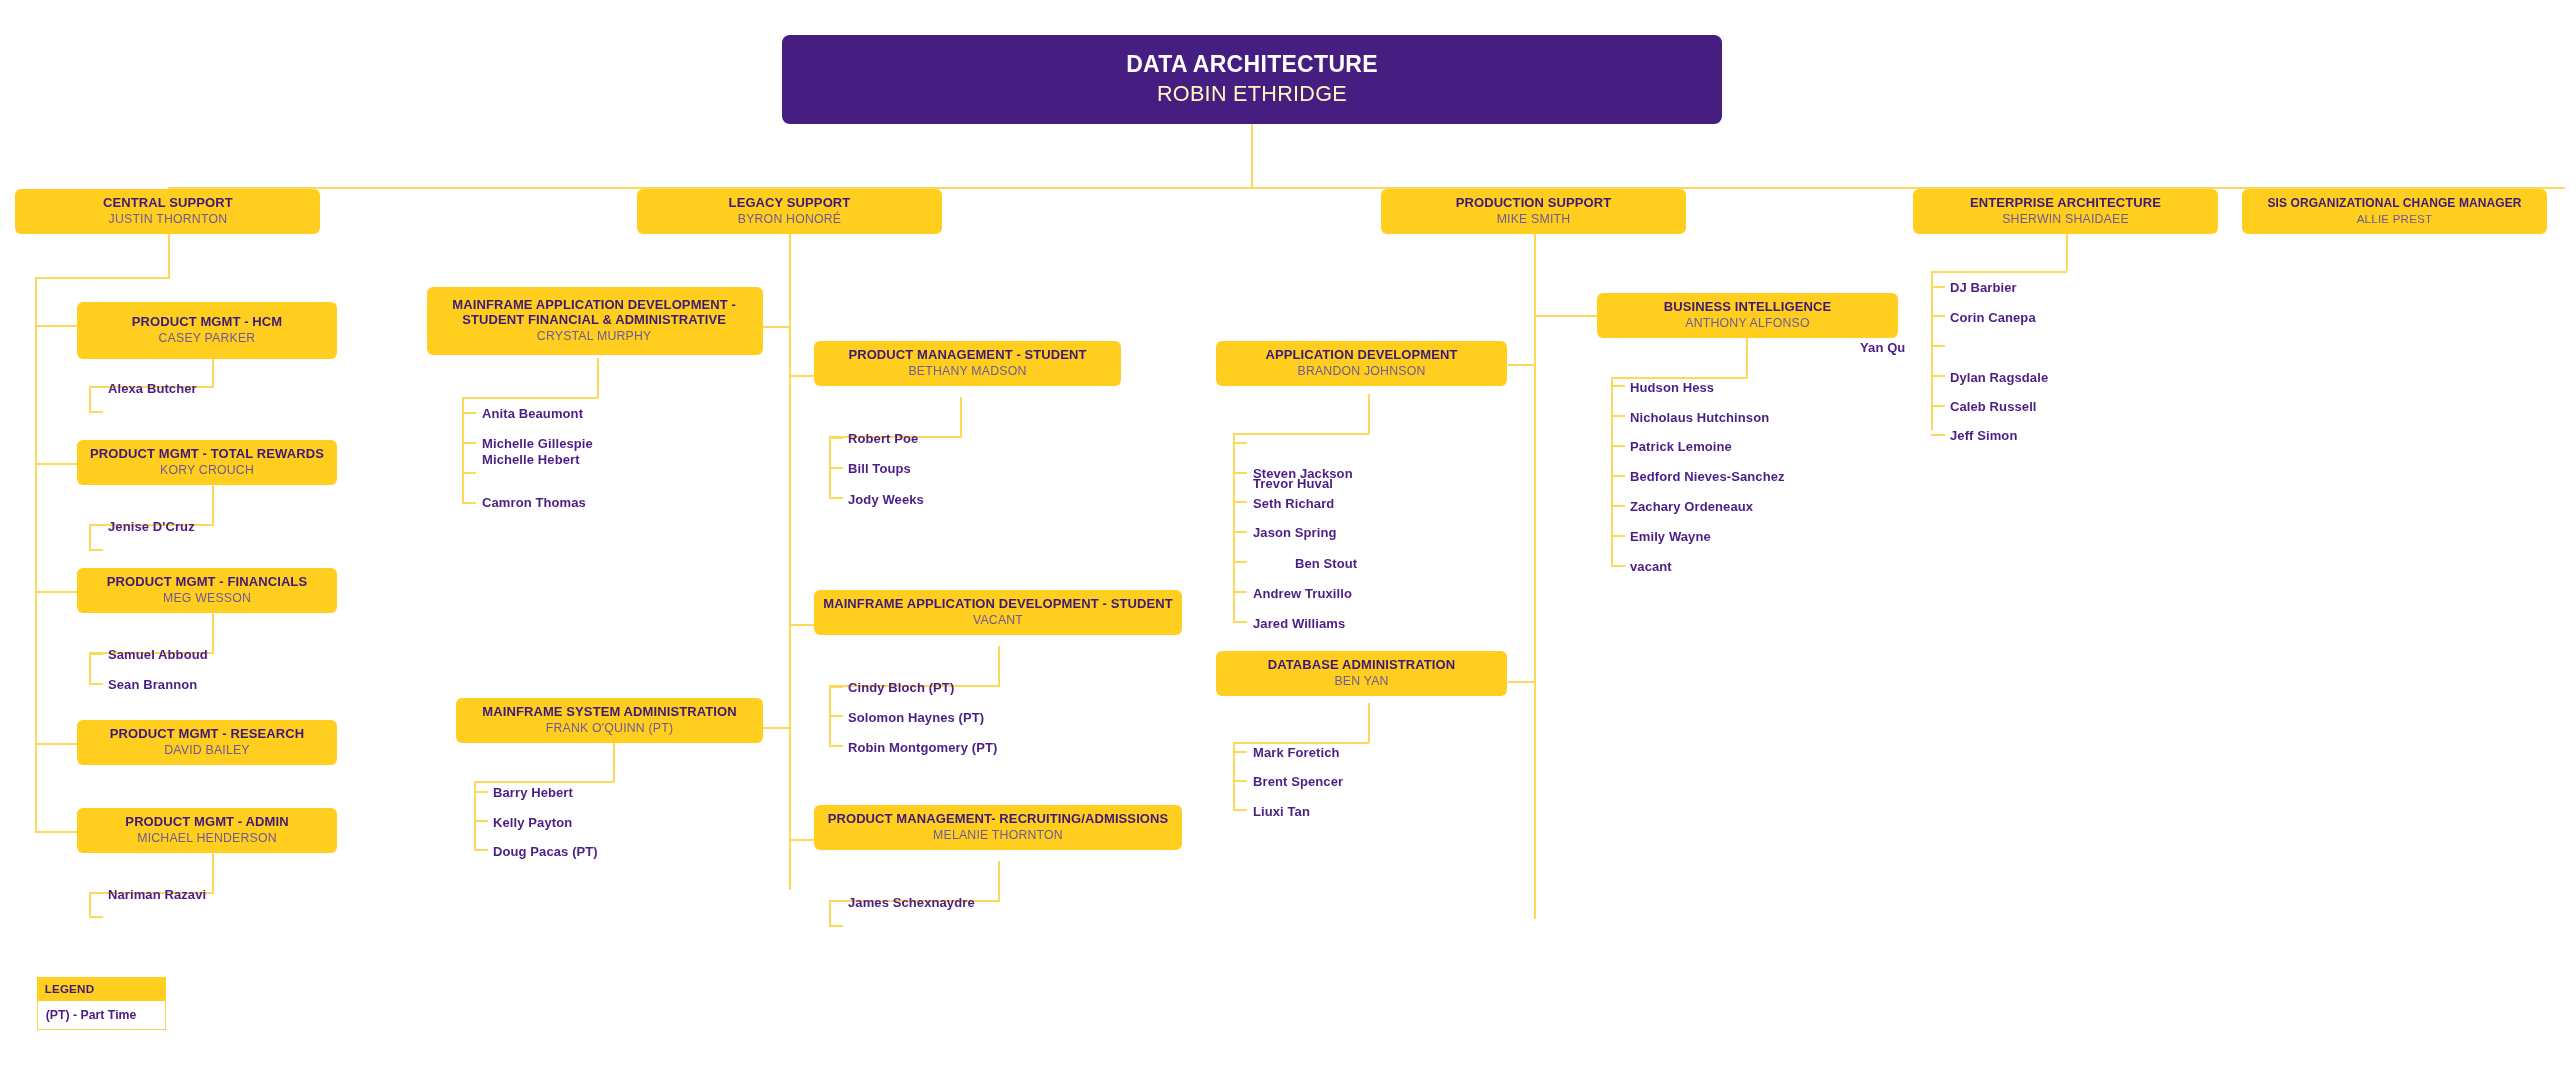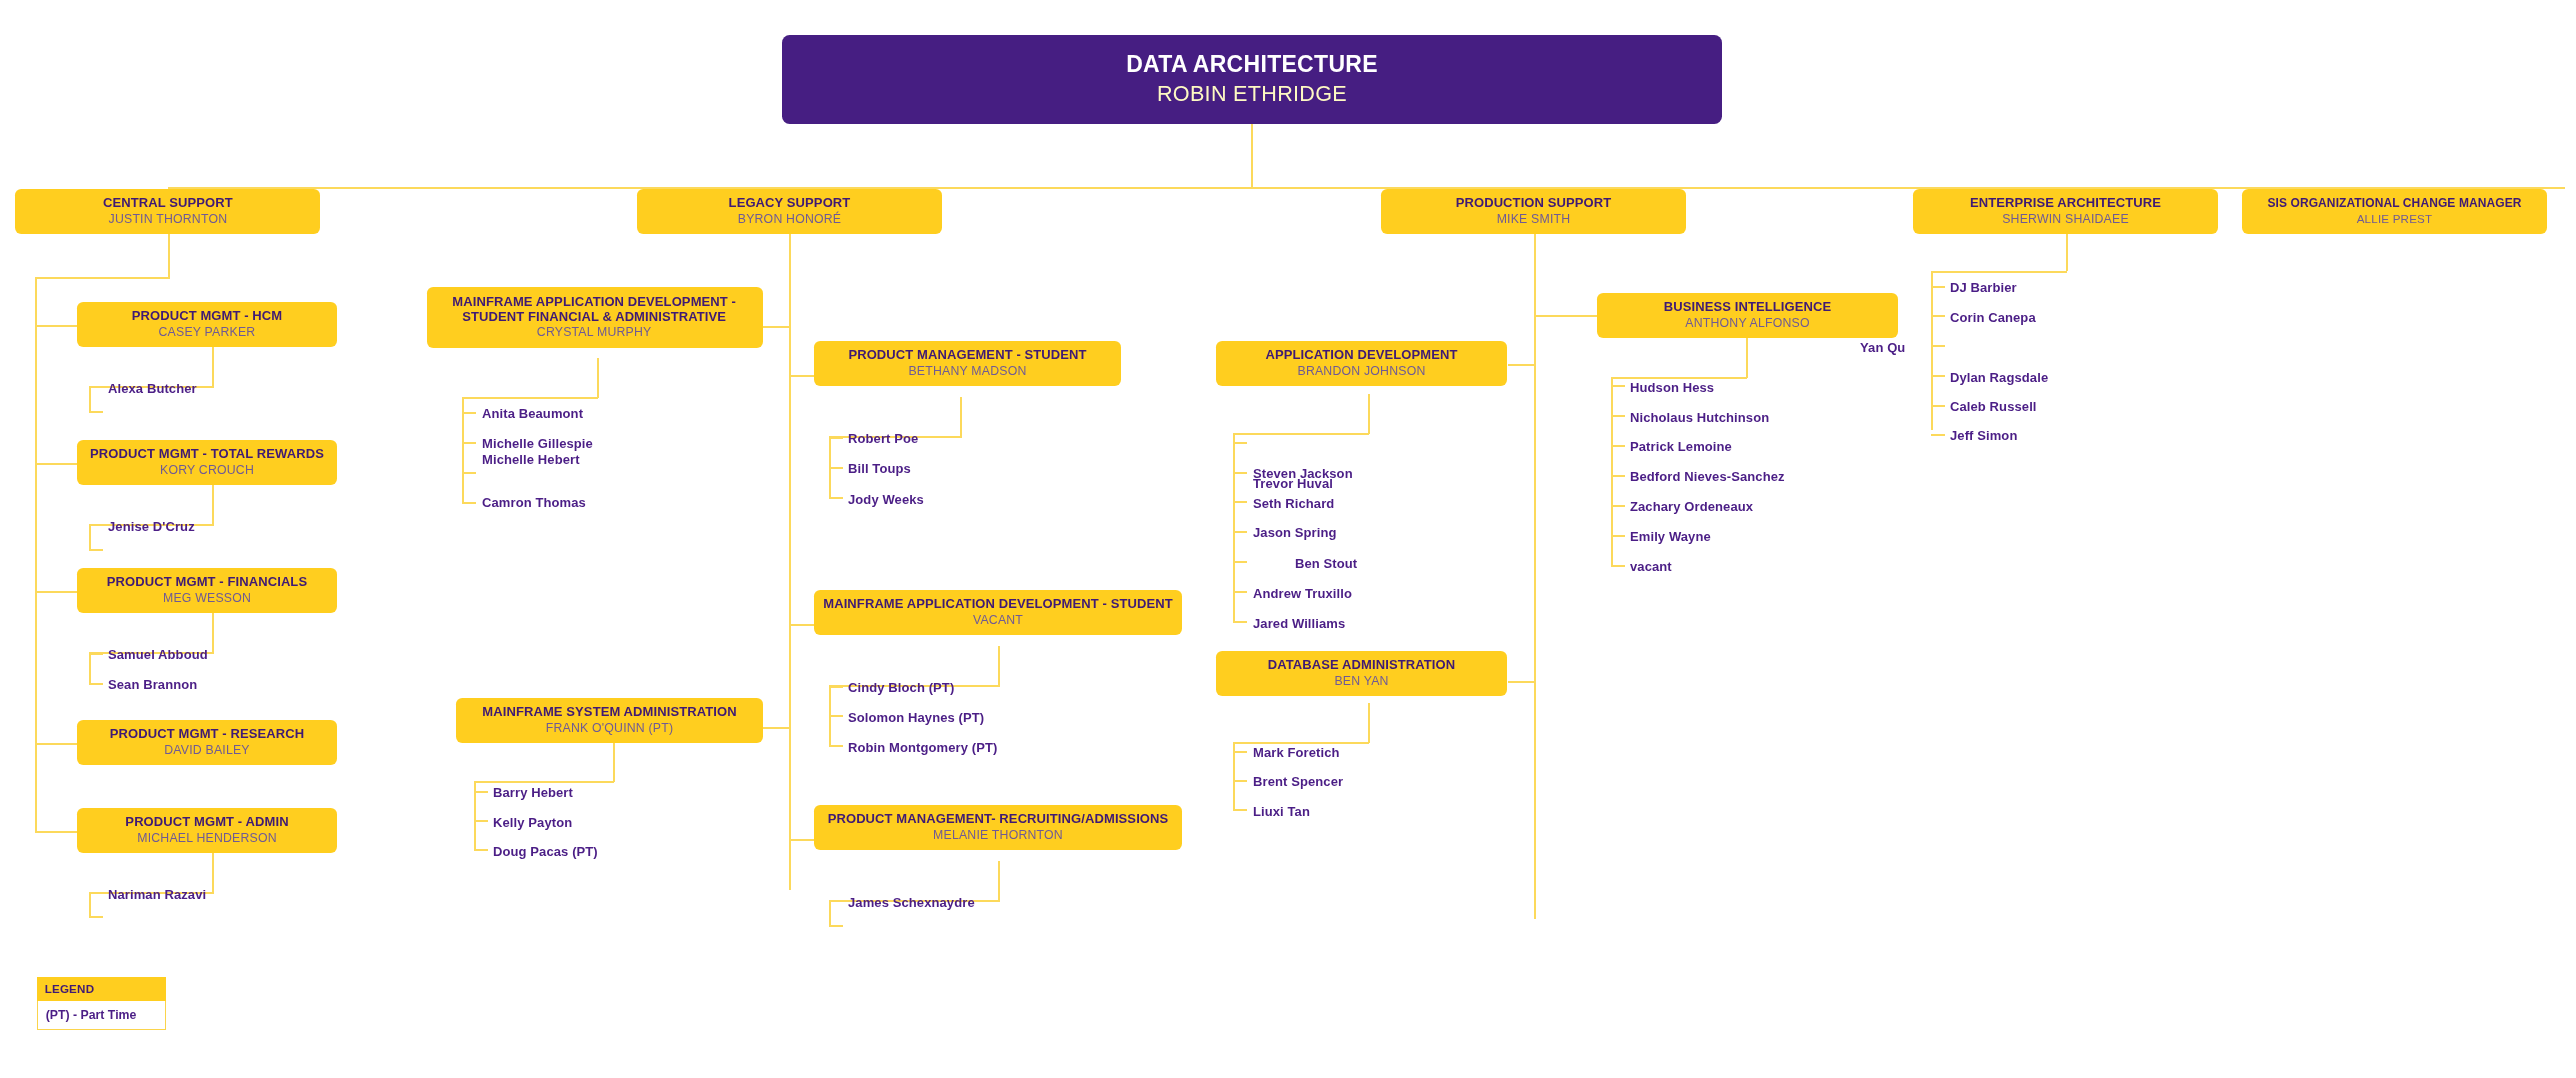--- a/index.html
+++ b/index.html
@@ -208,21 +208,21 @@
   <div class="box lv1" style="left:1913px;top:189px;width:305px;height:45px;">
     <div class="t">ENTERPRISE ARCHITECTURE</div>
     <div class="s">SHERWIN SHAIDAEE</div>
   </div>
 
   <div class="box lv1" style="left:2242px;top:189px;width:305px;height:45px;">
     <div class="t" style="font-size:12px;">SIS ORGANIZATIONAL CHANGE MANAGER</div>
     <div class="s" style="font-size:11.6px;">ALLIE PREST</div>
   </div>
 
-  <div class="box lv2" style="left:77px;top:302px;width:260px;height:45px;">
+  <div class="box lv2" style="left:77px;top:302px;width:260px;height:57px;">
     <div class="t">PRODUCT MGMT - HCM</div>
     <div class="s">CASEY PARKER</div>
   </div>
   <div class="leaf" style="left:108px;top:382px;">Alexa Butcher</div>
 
   <div class="box lv2" style="left:77px;top:440px;width:260px;height:45px;">
     <div class="t">PRODUCT MGMT - TOTAL REWARDS</div>
     <div class="s">KORY CROUCH</div>
   </div>
   <div class="leaf" style="left:108px;top:520px;">Jenise D'Cruz</div>
@@ -238,21 +238,21 @@
     <div class="t">PRODUCT MGMT - RESEARCH</div>
     <div class="s">DAVID BAILEY</div>
   </div>
 
   <div class="box lv2" style="left:77px;top:808px;width:260px;height:45px;">
     <div class="t">PRODUCT MGMT - ADMIN</div>
     <div class="s">MICHAEL HENDERSON</div>
   </div>
   <div class="leaf" style="left:108px;top:888px;">Nariman Razavi</div>
 
-  <div class="box lv2" style="left:427px;top:287px;width:336px;height:61px;padding-left:6px;">
+  <div class="box lv2" style="left:427px;top:287px;width:336px;height:68px;padding-left:6px;">
     <div class="t">MAINFRAME APPLICATION DEVELOPMENT - STUDENT FINANCIAL &amp; ADMINISTRATIVE</div>
     <div class="s">CRYSTAL MURPHY</div>
   </div>
   <div class="leaf" style="left:482px;top:407px;">Anita Beaumont</div>
   <div class="leaf" style="left:482px;top:437px;">Michelle Gillespie</div>
   <div class="leaf" style="left:482px;top:453px;">Michelle Hebert</div>
   <div class="leaf" style="left:482px;top:496px;">Camron Thomas</div>
 
   <div class="box lv2" style="left:456px;top:698px;width:307px;height:45px;">
     <div class="t">MAINFRAME SYSTEM ADMINISTRATION</div>

